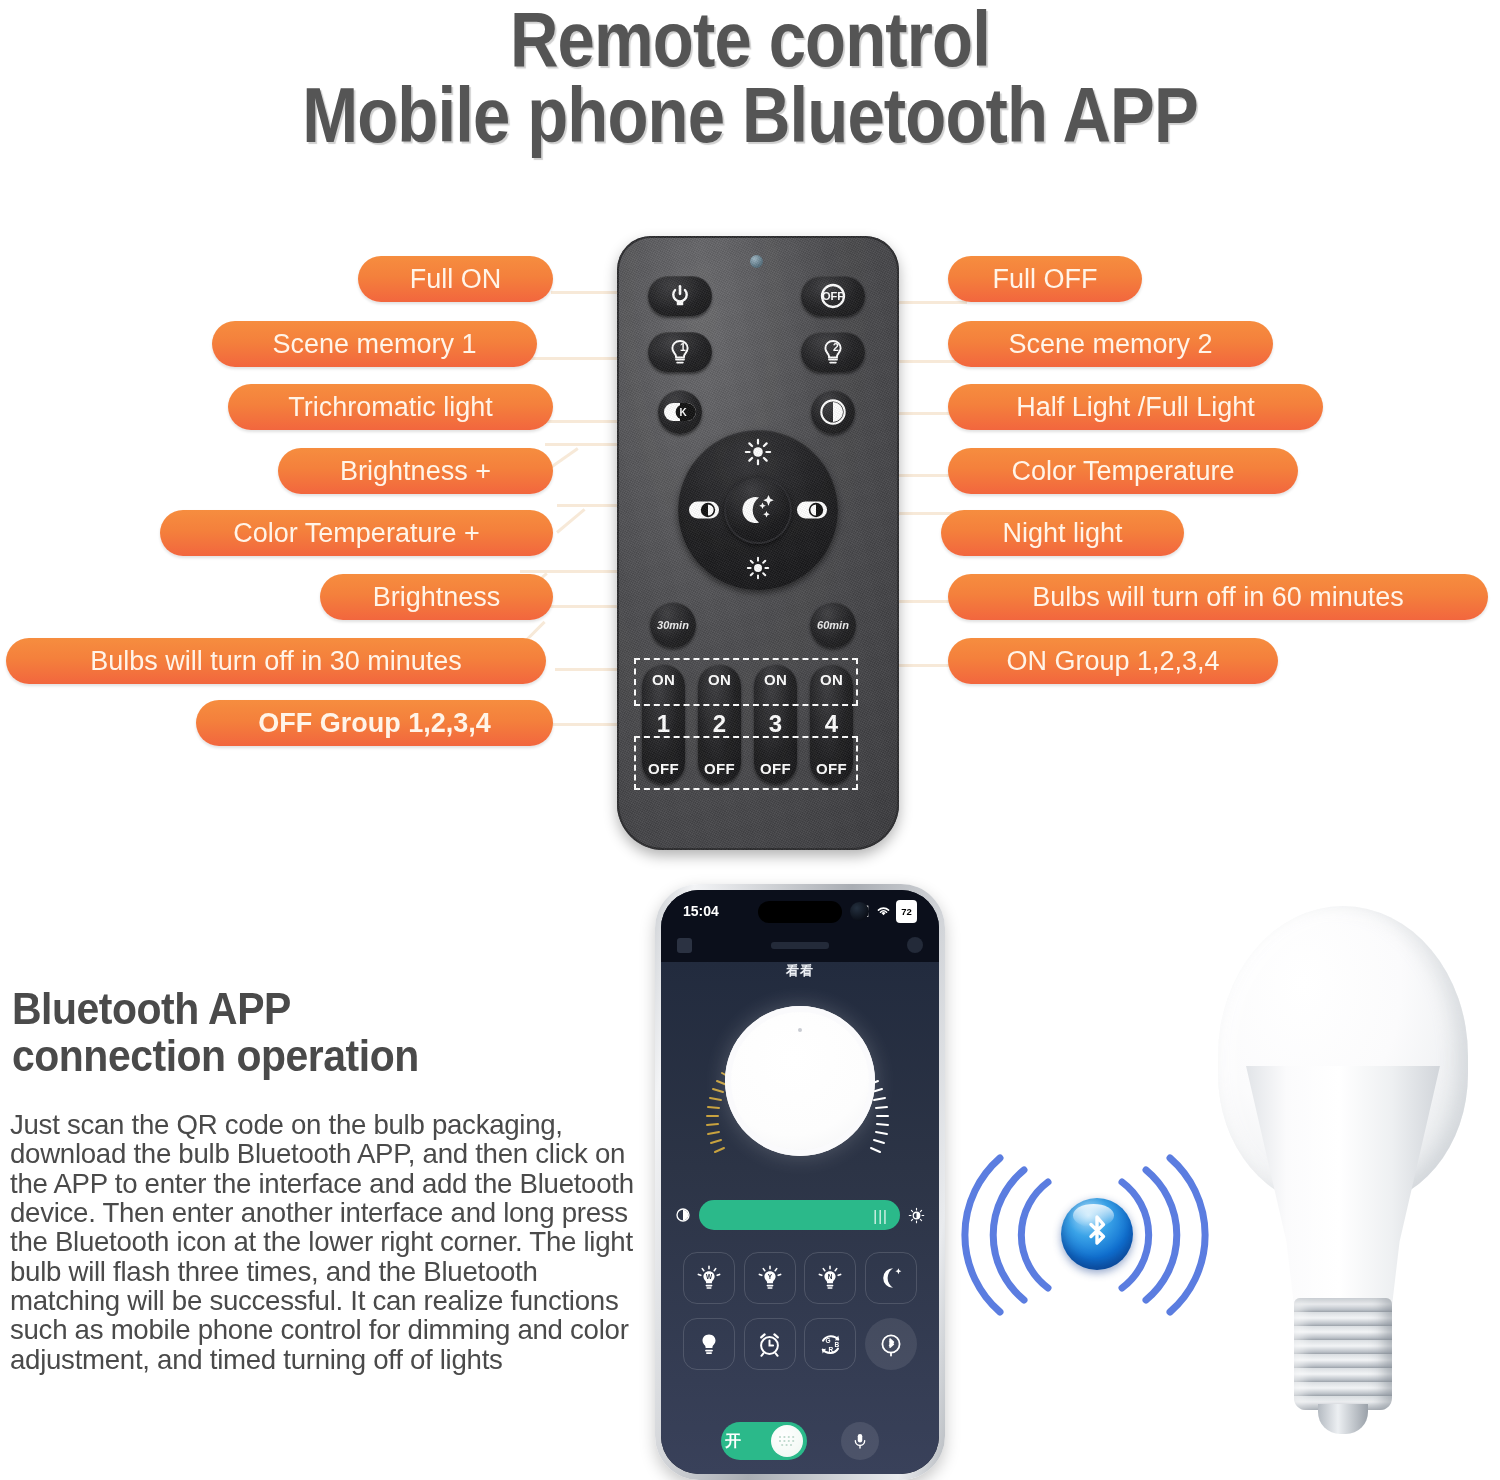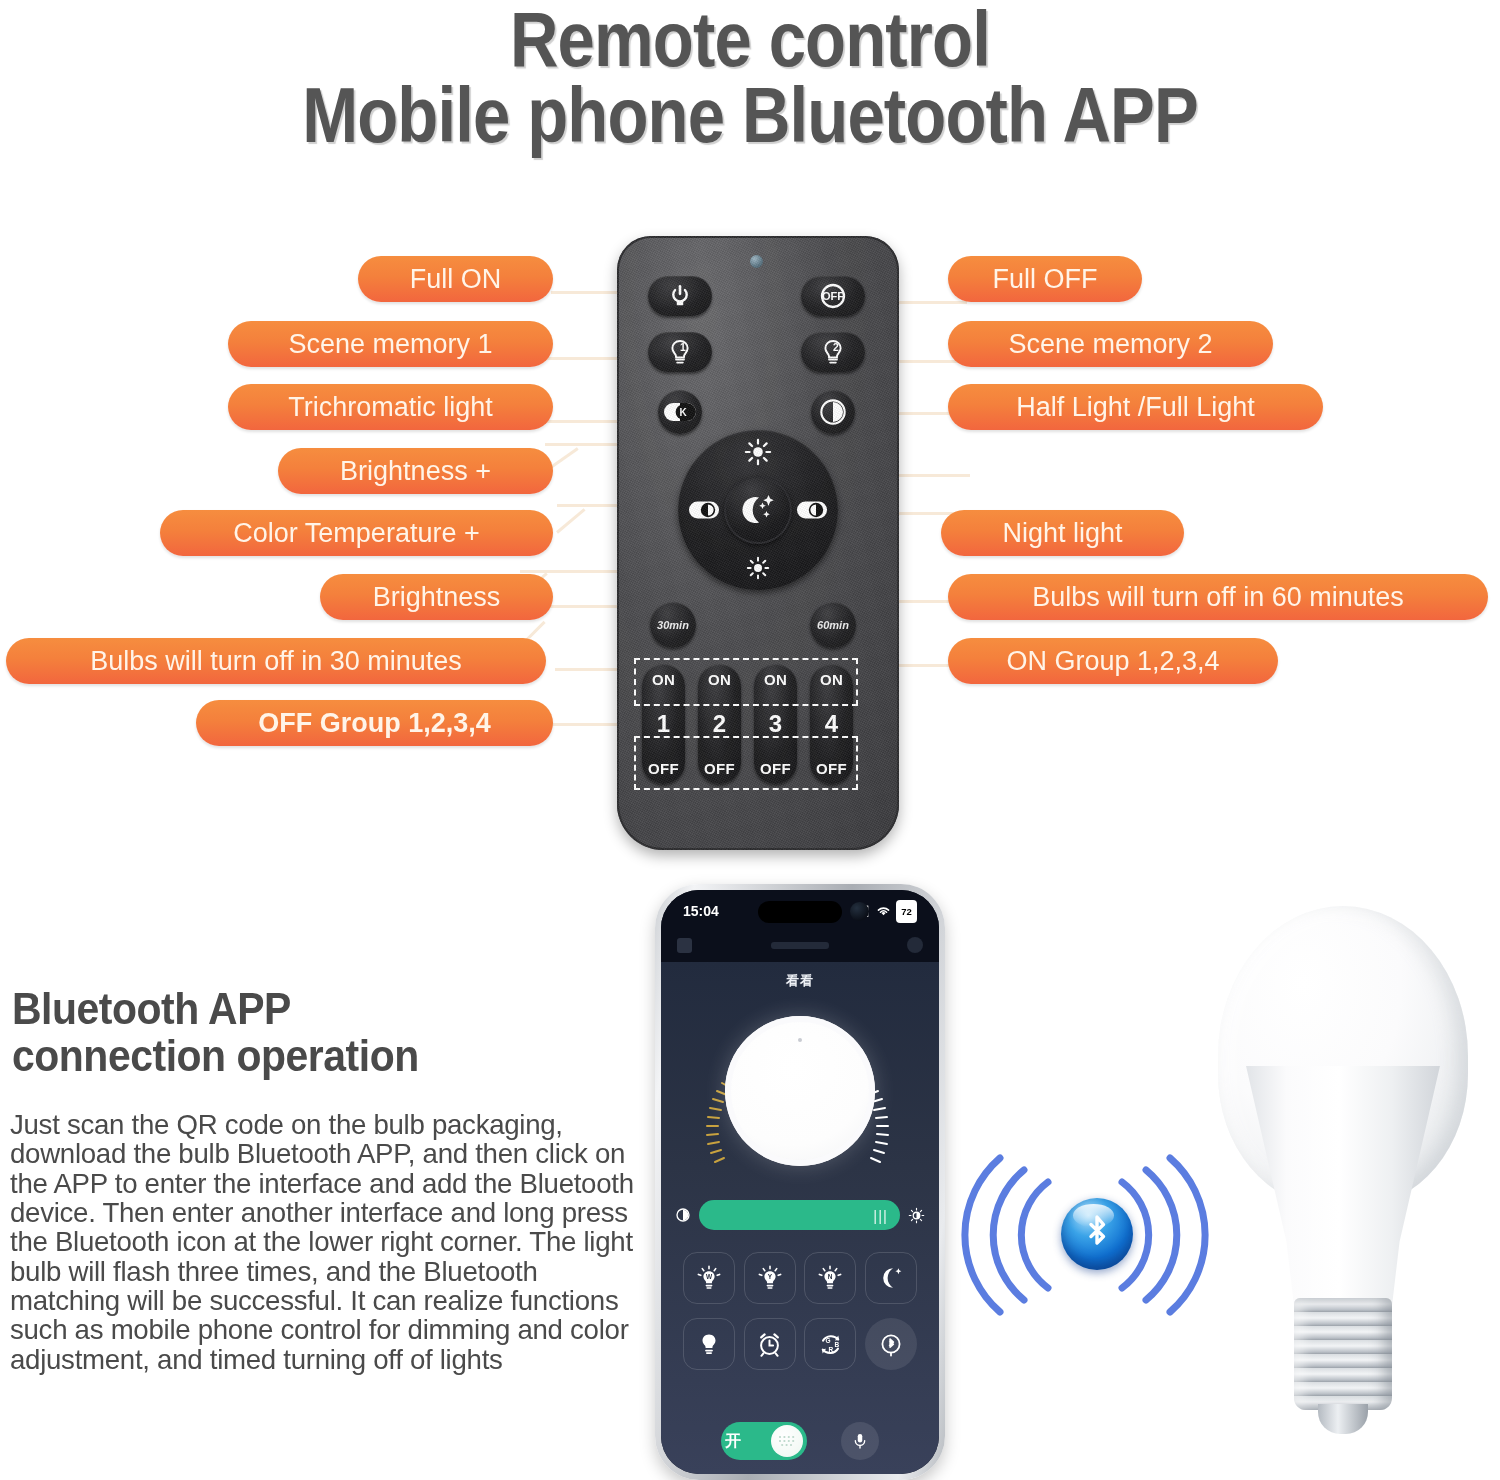--- a/index.html
+++ b/index.html
@@ -146,21 +146,21 @@
     background: radial-gradient(circle at 35% 32%, #24303f 0%, #0b0f18 70%); z-index:5;
   }
   .navbar{
     position:absolute; left:0; top:38px; width:100%; height:34px;
     background:#0b0f1b; display:flex; align-items:center; justify-content:space-between;
     padding:0 16px; z-index:3;
   }
   .appbody{
     position:absolute; left:0; top:72px; width:100%; bottom:0;
     background: linear-gradient(180deg,#222b3e 0%, #2c3446 40%, #39415a 100%);
-    padding-top:10px;
+    padding-top:0;
   }
   .app-title{ text-align:center; color:#eef1f6; font-size:13px; font-weight:bold; letter-spacing:1px;}
   .dial-wrap{ position:relative; width:100%; height:212px; margin-top:8px; }
   .dial-core{
     position:absolute; left:50%; top:18px; transform:translateX(-50%);
     width:150px; height:150px; border-radius:50%;
     background: radial-gradient(circle at 45% 35%, #ffffff 0%, #fdfdfd 60%, #f0f1f3 100%);
     box-shadow: 0 0 22px rgba(255,255,255,0.20), inset 0 0 0 6px rgba(250,250,252,0.95);
   }
   .dial-core::after{
@@ -278,21 +278,21 @@
   <div class="conn" style="left:858px; top:412px; width:112px;"></div>
   <div class="conn-d" style="left:835px; top:500px; width:60px; transform:rotate(-38deg);"></div>
   <div class="conn" style="left:880px; top:474px; width:90px;"></div>
   <div class="conn" style="left:826px; top:512px; width:130px;"></div>
   <div class="conn" style="left:860px; top:600px; width:90px;"></div>
   <div class="conn" style="left:860px; top:664px; width:95px;"></div>
 
   <div class="pill" style="left:358px; top:256px; width:195px;">
     <span>Full ON</span>
     </div>
-  <div class="pill" style="left:228px; top:321px; width:325px;">
+  <div class="pill" style="left:212px; top:321px; width:325px;">
     <span>Scene memory 1</span>
     </div>
   <div class="pill" style="left:228px; top:384px; width:325px;">
     <span>Trichromatic light</span>
     </div>
   <div class="pill" style="left:278px; top:448px; width:275px;">
     <span>Brightness +</span>
     </div>
   <div class="pill" style="left:160px; top:510px; width:393px;">
     <span>Color Temperature +</span>
@@ -308,20 +308,23 @@
     </div>
 
   <div class="pill" style="left:948px; top:256px; width:194px;">
     <span>Full OFF</span>
     </div>
   <div class="pill" style="left:948px; top:321px; width:325px;">
     <span>Scene memory 2</span>
     </div>
   <div class="pill" style="left:948px; top:384px; width:375px;">
     <span>Half Light /Full Light</span>
+    </div>
+  <div class="pill" style="left:948px; top:448px; width:350px;">
+    <span>Color Temperature</span>
     </div>
   <div class="pill" style="left:941px; top:510px; width:243px;">
     <span>Night light</span>
     </div>
   <div class="pill" style="left:948px; top:574px; width:540px;">
     <span>Bulbs will turn off in 60 minutes</span>
     </div>
   <div class="pill" style="left:948px; top:638px; width:330px;">
     <span>ON Group 1,2,3,4</span>
     </div>

